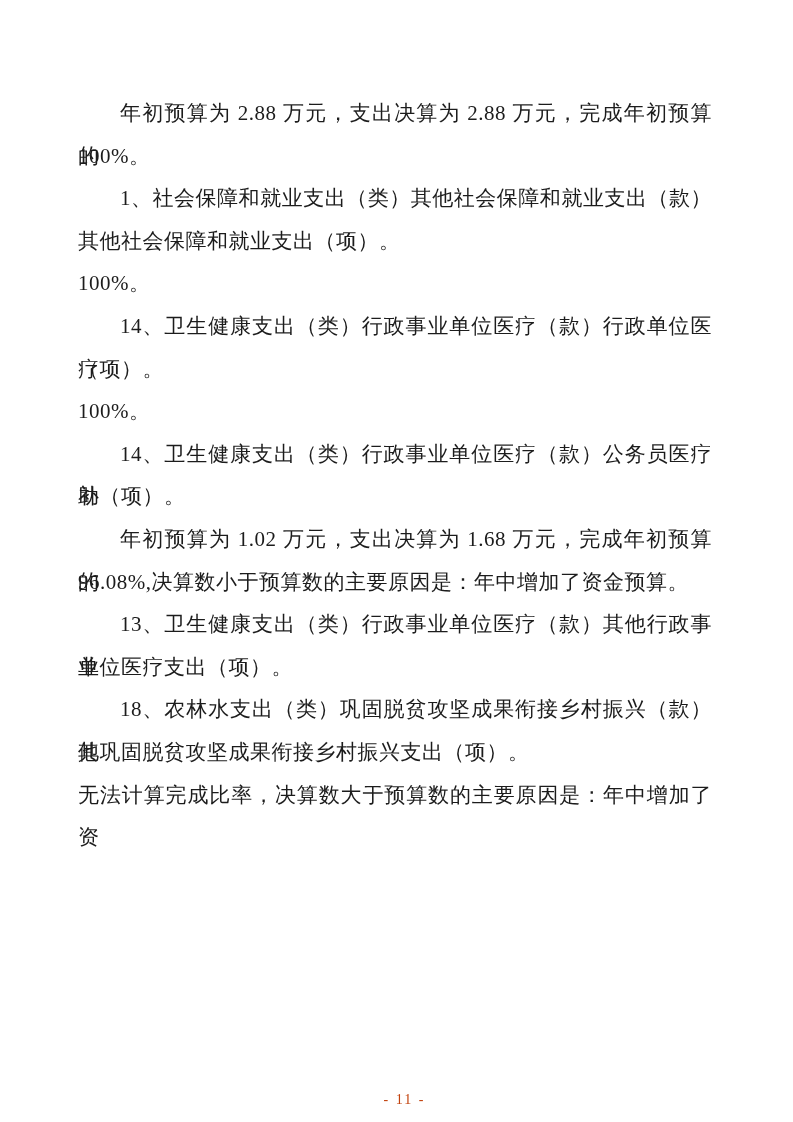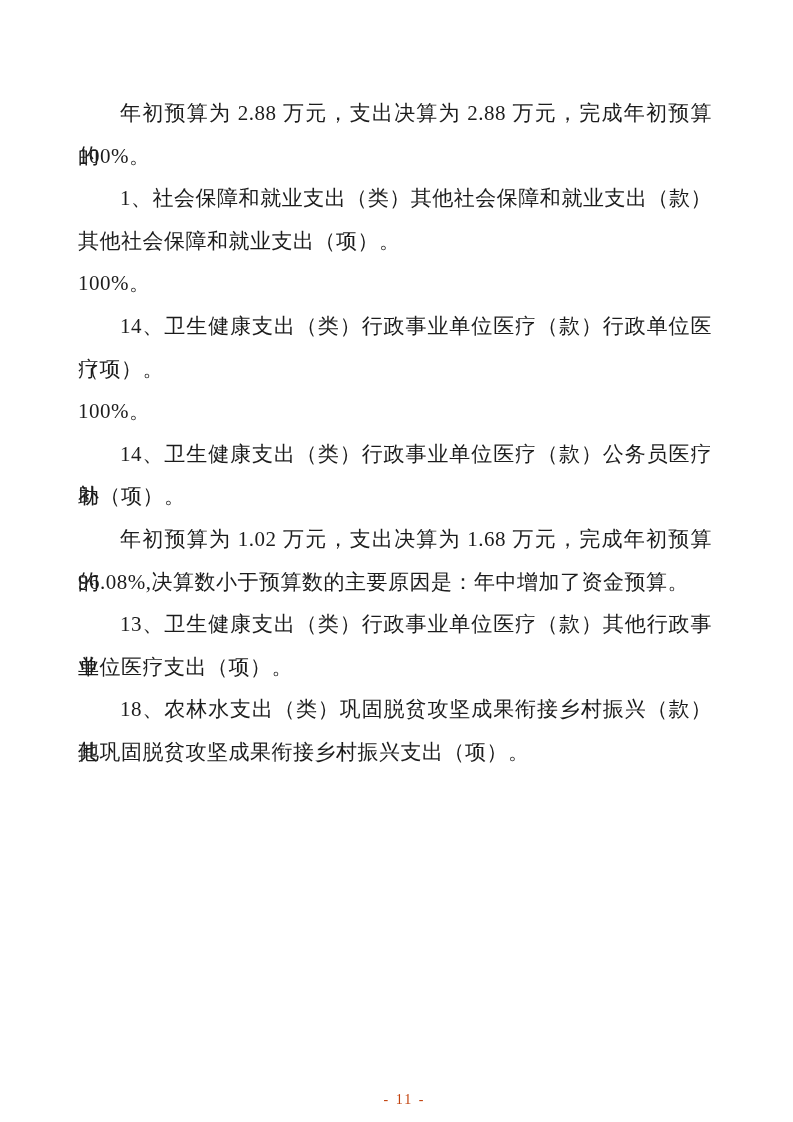--- a/index.html
+++ b/index.html
@@ -63,15 +63,16 @@
       <div class="line">（项）。</div>
       <div class="line">100%。</div>
       <div class="line indent justify">14、卫生健康支出（类）行政事业单位医疗（款）公务员医疗补</div>
       <div class="line">助（项）。</div>
       <div class="line indent justify">年初预算为 1.02 万元，支出决算为 1.68 万元，完成年初预算的</div>
       <div class="line">96.08%,决算数小于预算数的主要原因是：年中增加了资金预算。</div>
       <div class="line indent justify">13、卫生健康支出（类）行政事业单位医疗（款）其他行政事业</div>
       <div class="line">单位医疗支出（项）。</div>
       <div class="line indent justify">18、农林水支出（类）巩固脱贫攻坚成果衔接乡村振兴（款）其</div>
       <div class="line">他巩固脱贫攻坚成果衔接乡村振兴支出（项）。</div>
+      <div class="line justify">无法计算完成比率，决算数大于预算数的主要原因是：年中增加了资</div>
     </div>
   <div class="footer">- 11 -</div>
 </div>
 
 </body></html>

